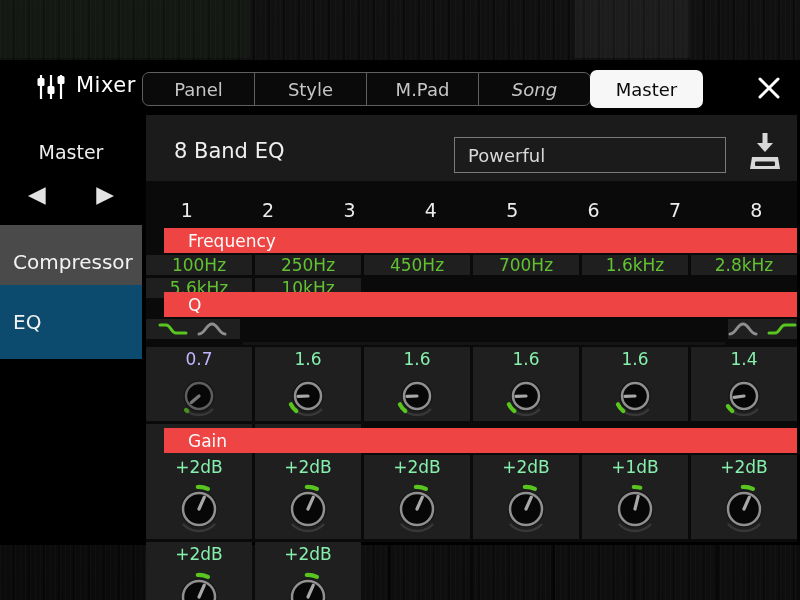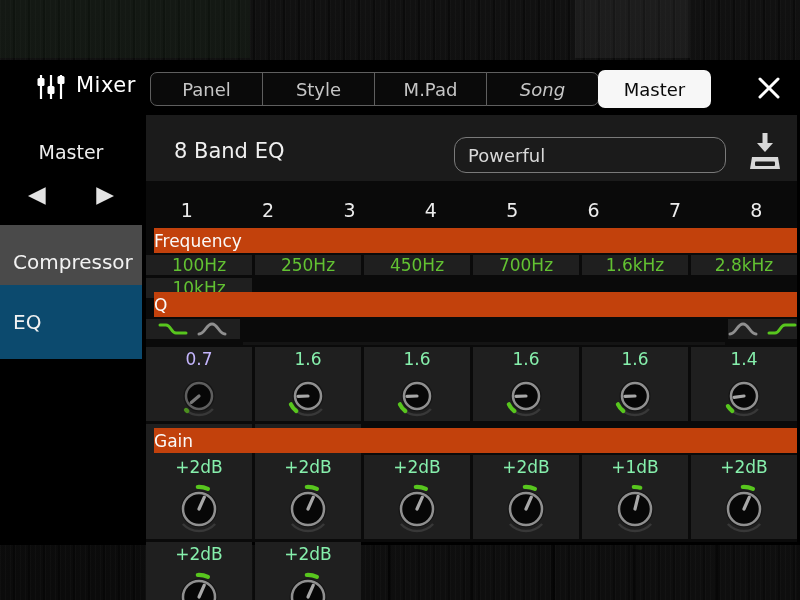--- a/index.html
+++ b/index.html
@@ -15,44 +15,44 @@
   .bezel-patch{position:absolute;pointer-events:none;}
   
   .screen{position:absolute;left:0;top:60px;width:800px;height:485px;background:#000;}
   
   .topbar{position:absolute;left:0;top:0;right:0;height:55px;background:#000;}
   .mixer-icon{position:absolute;left:36px;top:13px;width:30px;height:28px;}
   .app-title{position:absolute;left:76px;top:13px;font-size:21px;color:#fff;letter-spacing:0.5px;}
   .tab-group{position:absolute;left:142px;top:8px;height:42px;display:flex;align-items:center;}
   .tab{width:113px;height:34px;box-sizing:border-box;border:1px solid #5f5f5f;margin-left:-1px;
        background:#0a0a0a;color:#c6c6c6;font-size:18px;display:flex;align-items:center;justify-content:center;}
-  .tab:first-child{margin-left:8px;border-radius:7px 0 0 7px;}
+  .tab:first-child{margin-left:0;border-radius:7px 0 0 7px;}
   .tab:nth-last-child(2){border-radius:0 7px 7px 0;font-style:italic;}
   .tab.active{background:#f7f7f7;color:#0a0a0a;border:none;border-radius:7px;height:38px;z-index:2;}
   .close-btn{position:absolute;right:12px;top:10px;width:38px;height:36px;display:flex;align-items:center;justify-content:center;}
   
   .sidebar{position:absolute;left:0;top:55px;width:142px;bottom:0;background:#000;}
   .part-label{text-align:center;margin-top:26px;font-size:19px;color:#ededed;}
   .part-arrows{display:flex;justify-content:space-between;padding:0 24px;margin-top:18px;}
   .arrow-btn{color:#e3e3e3;font-size:23px;line-height:1;padding:2px 4px;}
   .side-item{position:absolute;left:0;width:142px;height:74px;display:flex;align-items:center;
              padding-left:13px;box-sizing:border-box;font-size:20px;color:#f2f2f2;background:#4a4a4a;}
   .side-item.active{background:#0c4a6e;}
   
   .main{position:absolute;left:146px;top:55px;width:651px;height:427px;background:#0a0a0a;}
   .title-bar{position:absolute;left:0;right:0;top:0;height:66px;background:#1b1b1b;}
   .eq-title{position:absolute;left:28px;top:24px;font-size:21px;color:#f0f0f0;}
   .preset-box{position:absolute;left:308px;top:22px;width:272px;height:36px;border:1px solid #7a7a7a;
-              border-radius:12px;color:#d8d8d8;font-size:18px;display:flex;align-items:center;
+              border-radius:0;color:#d8d8d8;font-size:18px;display:flex;align-items:center;
               padding-left:13px;box-sizing:border-box;background:#1b1b1b;}
   .save-btn{position:absolute;right:13px;top:14px;width:38px;height:46px;display:flex;align-items:center;justify-content:center;}
   .band-numbers{position:absolute;left:0;right:0;top:77px;height:36px;display:grid;grid-template-columns:repeat(8,1fr);}
   .band-number{display:flex;align-items:center;justify-content:center;color:#ececec;font-size:19px;}
-  .row-header{position:absolute;left:8px;right:0;height:25px;background:#c2410c;color:#fafafa;
-              font-size:17px;display:flex;align-items:center;padding-left:0;box-sizing:border-box;}
+  .row-header{position:absolute;left:18px;right:0;height:25px;background:#ef4444;color:#fafafa;
+              font-size:17px;display:flex;align-items:center;padding-left:24px;box-sizing:border-box;}
   #freq-header{top:113px;}
   #q-header{top:177px;}
   #gain-header{top:313px;}
   .grid-row{position:absolute;left:0;right:0;display:grid;grid-template-columns:repeat(6,1fr);gap:3px;}
   #freq-cells{top:140px;height:32px;}
   .freq-cell{background:#1f1f1f;color:#62c232;font-size:17px;display:flex;align-items:center;justify-content:center;}
   #filter-row{top:204px;height:26px;}
   .filter-cell{background:#1f1f1f;display:flex;align-items:center;justify-content:center;gap:9px;}
   .filter-spacer{background:#141414;grid-column:2 / 8;}
   #q-cells{top:232px;height:79px;}
@@ -139,20 +139,21 @@
     <div class="row-header" id="freq-header">
       <span>Frequency</span>
     </div>
     <div class="grid-row" id="freq-cells">
         <div class="freq-cell">100Hz</div>
         <div class="freq-cell">250Hz</div>
         <div class="freq-cell">450Hz</div>
         <div class="freq-cell">700Hz</div>
         <div class="freq-cell">1.6kHz</div>
         <div class="freq-cell">2.8kHz</div>
+        <div class="freq-cell">5.6kHz</div>
         <div class="freq-cell">10kHz</div>
       </div>
 
     <div class="row-header" id="q-header">
       <span>Q</span>
     </div>
     <div class="grid-row" id="filter-row">
         <div class="filter-cell" style="grid-column: 1;">
           <svg width="30" height="16" viewBox="0 0 30 16">
     <path d="M2 4 H8 C13 4 13 12 18 12 H28" stroke="#58c61e" stroke-width="3" fill="none" stroke-linecap="round" stroke-linejoin="round"></path>

